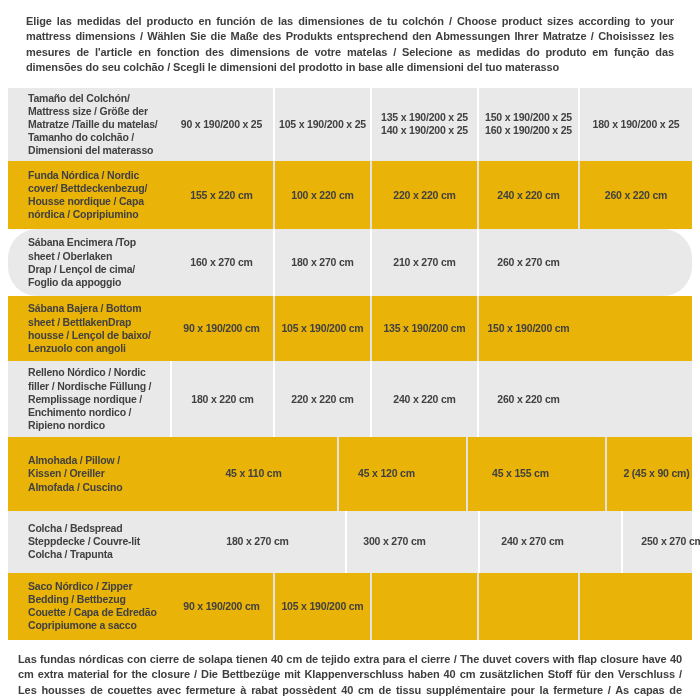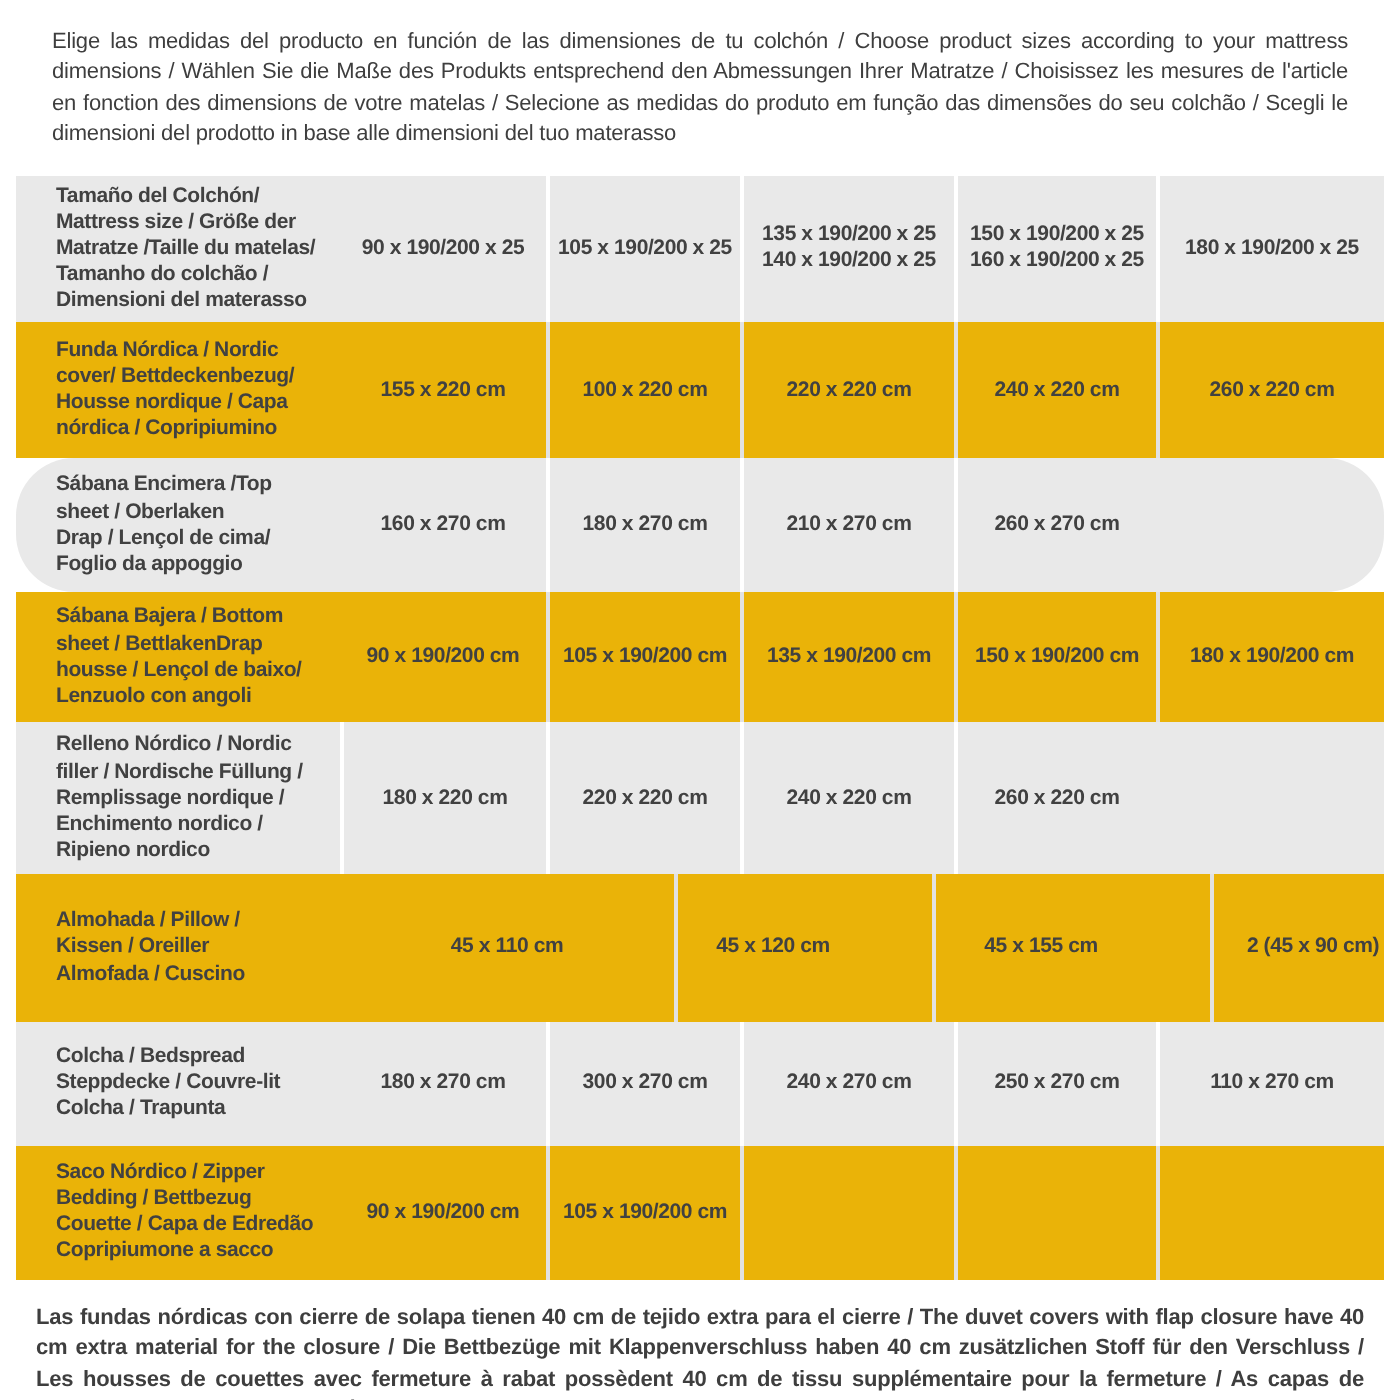--- a/index.html
+++ b/index.html
@@ -12,21 +12,21 @@
   }
   .page {
     width: 700px;
     height: 700px;
     overflow: hidden;
     box-sizing: border-box;
   }
   .header-text {
     margin: 14px 26px 11px 26px;
     font-size: 11px;
-    font-weight: normal;
+    font-weight: bold;
     line-height: 1.4;
     color: #3e3e3e;
     text-align: justify;
     letter-spacing: -0.1px;
   }
   .size-table {
     margin: 12px 8px;
   }
   .row {
     display: grid;
@@ -55,21 +55,21 @@
     padding-right: 6px;
   }
   .row.gray .cell.div { border-left: 2px solid #ffffff; }
   .row.white .cell.div { border-left: 2px solid #e2e2e2; }
   .r1 { min-height: 67px; }
   .r2 { min-height: 68px; }
   .r3 { min-height: 67px; border-radius: 29px; }
   .r4 { min-height: 65px; }
   .r5 { min-height: 76px; }
   .r6 { min-height: 60px; gap: 32px; }
-  .r7 { min-height: 62px; }
+  .r7 { min-height: 62px; gap: 36px; }
   .r8 { min-height: 67px; }
   .footer-text {
     margin: 10px 18px 0 18px;
     font-size: 11px;
     font-weight: bold;
     line-height: 1.4;
     color: #3e3e3e;
     text-align: justify;
     letter-spacing: -0.1px;
   }
@@ -123,21 +123,20 @@
 
     <div class="row white r4">
       <div class="cell label">Sábana Bajera / Bottom
 sheet / BettlakenDrap
 housse / Lençol de baixo/
 Lenzuolo con angoli</div>
       <div class="cell val">90 x 190/200 cm</div>
       <div class="cell val div">105 x 190/200 cm</div>
       <div class="cell val div">135 x 190/200 cm</div>
       <div class="cell val div">150 x 190/200 cm</div>
-      <div class="cell val div">180 x 190/200 cm</div>
     </div>
 
     <div class="row gray r5">
       <div class="cell label">Relleno Nórdico / Nordic
 filler / Nordische Füllung /
 Remplissage nordique /
 Enchimento nordico /
 Ripieno nordico</div>
       <div class="cell val div">180 x 220 cm</div>
       <div class="cell val div">220 x 220 cm</div>

